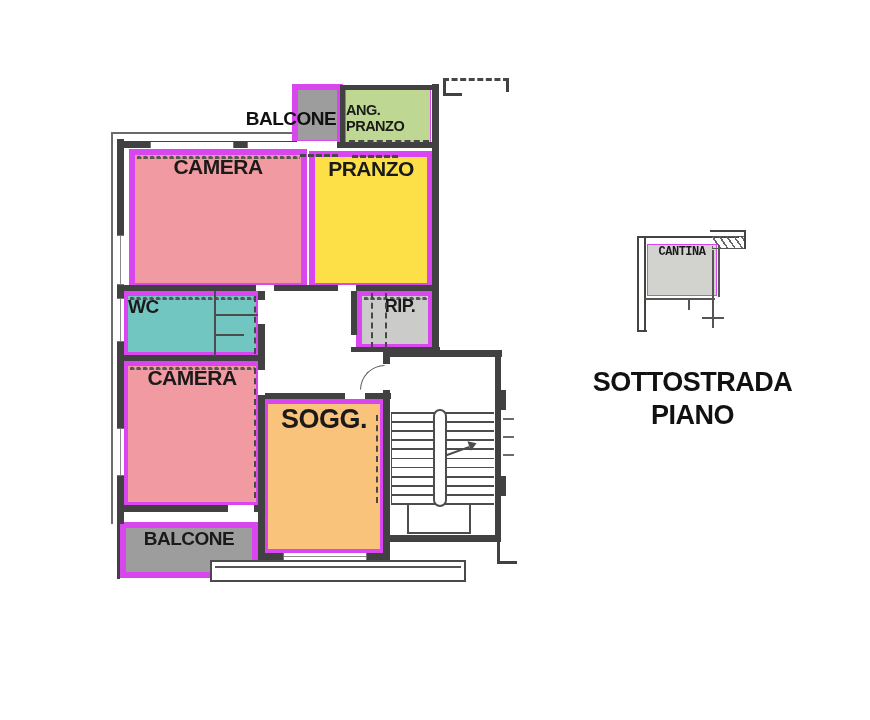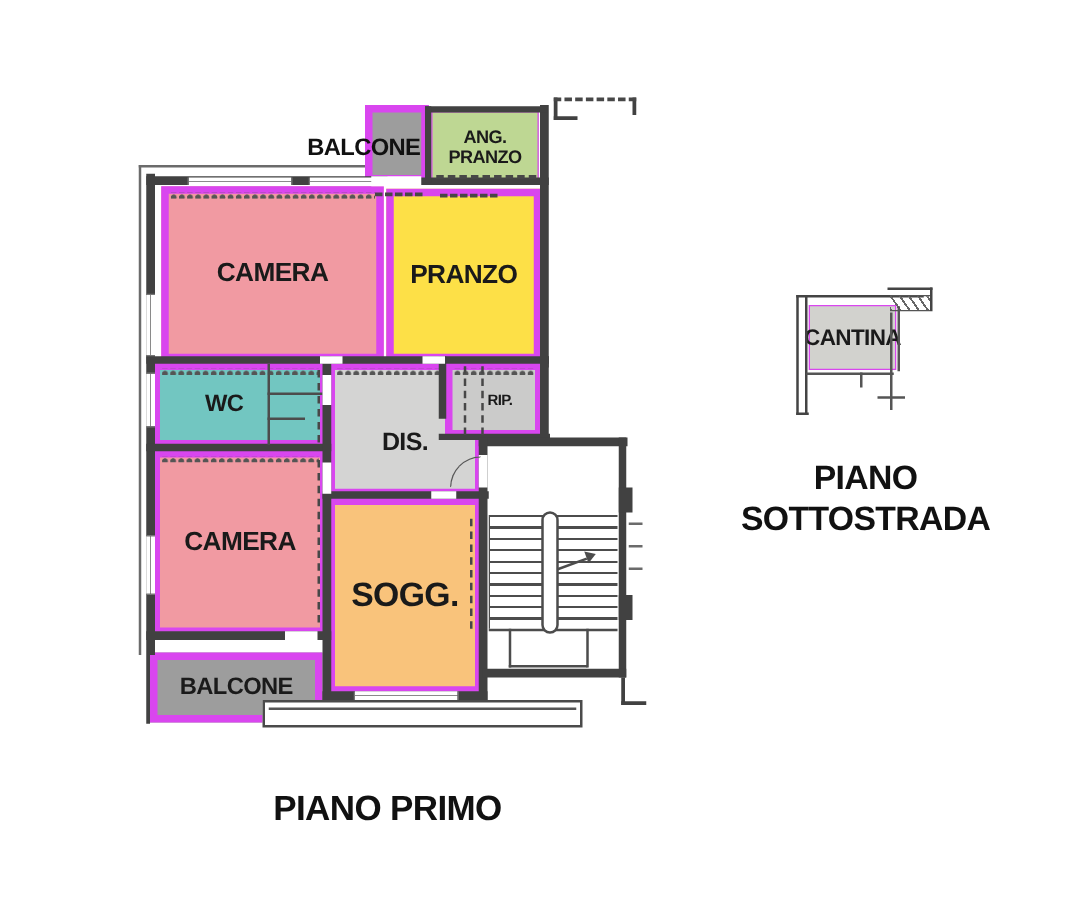--- a/index.html
+++ b/index.html
@@ -2,21 +2,21 @@
 <html><head>
 <meta charset="utf-8">
 <style>
   html,body{margin:0;padding:0;background:#ffffff;}
   .canvas{position:relative;width:870px;height:720px;background:#ffffff;overflow:hidden;
           font-family:"Liberation Sans","DejaVu Sans",sans-serif;}
   .abs{position:absolute;}
   .wall{position:absolute;background:#414141;z-index:3;}
   .thinline{position:absolute;background:#6b6b6b;z-index:2;}
   .room{position:absolute;border:6px solid #d946ef;box-sizing:border-box;z-index:1;
-        display:flex;align-items:center;justify-content:center;}
+        display:flex;align-items:flex-start;justify-content:center;}
   .room-label{font-weight:700;color:#1a1a1a;letter-spacing:-0.5px;white-space:nowrap;z-index:6;}
   .scallop::after{content:"";position:absolute;left:1px;right:1px;top:-1px;height:5px;
         background-image:radial-gradient(circle at 3px 4px,#555 2.1px,rgba(0,0,0,0) 2.6px);
         background-size:6.5px 5px;background-repeat:repeat-x;}
   .window-h{position:absolute;z-index:4;background:linear-gradient(to bottom,#fff 0 42%,#8a8a8a 42% 58%,#fff 58%);
         border-left:1.5px solid #777;border-right:1.5px solid #777;box-sizing:border-box;}
   .window-v{position:absolute;z-index:4;background:linear-gradient(to right,#fff 0 42%,#8a8a8a 42% 58%,#fff 58%);
         border-top:1.5px solid #777;border-bottom:1.5px solid #777;box-sizing:border-box;}
   .gap{position:absolute;background:#ffffff;z-index:4;}
   .dash-h{position:absolute;height:0;border-top:3px dashed #474747;z-index:5;}
@@ -46,28 +46,25 @@
     <div class="room" style="left: 345px; top: 89px; width: 86px; height: 57px; flex-direction: column; border-width: 1.5px; background: rgb(190, 215, 147);">
       <span class="room-label" style="font-size:14.5px;line-height:16px;">ANG.</span>
       <span class="room-label" style="font-size:14.5px;line-height:16px;">PRANZO</span>
     </div>
     <div class="room scallop" style="left: 129px; top: 149px; width: 178px; height: 140px; background: rgb(241, 154, 162);">
       <span class="room-label" style="font-size:21px;">CAMERA</span>
     </div>
     <div class="room" style="left: 309px; top: 151px; width: 124px; height: 138px; background: #fde047;">
       <span class="room-label" style="font-size:21px;">PRANZO</span>
     </div>
-    <div class="room scallop" style="left: 122px; top: 290px; width: 140px; height: 68px; justify-content: flex-start; padding-left: 36px; background: rgb(114, 198, 193);">
+    <div class="room scallop" style="left: 122px; top: 290px; width: 140px; height: 68px; justify-content: flex-start; background: rgb(114, 198, 193);">
       <span class="room-label" style="font-size:19px;">WC</span>
     </div>
-    <div class="room scallop" style="left: 262px; top: 290px; width: 124px; height: 107px; background: rgb(212, 212, 211);">
-      <span class="room-label" style="font-size:20px;padding-top:22px;">DIS.</span>
-    </div>
     <div class="room scallop" style="left: 356px; top: 290px; width: 78px; height: 60px; background: rgb(203, 203, 202);">
-      <span class="room-label" style="font-size:12px;padding-left:10px;">RIP.</span>
+      <span class="room-label" style="font-size:18px;padding-left:10px;">RIP.</span>
     </div>
     <div class="room scallop" style="left: 122px; top: 360px; width: 140px; height: 148px; background: rgb(241, 154, 162);">
       <span class="room-label" style="font-size:21px;">CAMERA</span>
     </div>
     <div class="room" style="left: 262px; top: 398px; width: 124px; height: 157px; background: rgb(249, 195, 123);">
       <span class="room-label" style="font-size:27px;">SOGG.</span>
     </div>
     <div class="room" style="left: 120px; top: 522px; width: 138px; height: 56px; z-index: 2; background: rgb(157, 157, 157);">
       <span class="room-label" style="font-size:19px;">BALCONE</span>
     </div>
@@ -145,43 +142,42 @@
         <div style="position:absolute;right:0;top:4px;width:0;height:0;border-left:8px solid #4c4c4c;border-top:5px solid transparent;border-bottom:5px solid transparent;"></div>
       </div>
     </div>
     <div class="thinline" style="left:503px;top:418px;width:11px;height:1.8px;"></div>
     <div class="thinline" style="left:503px;top:436px;width:11px;height:1.8px;"></div>
     <div class="thinline" style="left:503px;top:454px;width:11px;height:1.8px;"></div>
 
     <div class="abs" style="left:210px;top:560px;width:256px;height:22px;background:#fff;border:2.5px solid #4a4a4a;box-sizing:border-box;z-index:3;"></div>
     <div class="thinline" style="left:215px;top:566px;width:246px;height:1.5px;z-index:4;background:#555;"></div>
 
-    <div class="caption" style="left:180px;top:630px;width:260px;">PIANO PRIMO</div>
   </div>
 
   <div class="abs" style="left:560px;top:0;width:310px;height:720px;">
 
     <div class="thinline" style="left:77px;top:236px;width:2px;height:96px;background:#444;"></div>
     <div class="thinline" style="left:84px;top:236px;width:2px;height:96px;background:#444;"></div>
     <div class="thinline" style="left:77px;top:236px;width:102px;height:2px;background:#444;"></div>
     <div class="thinline" style="left:77px;top:330px;width:10px;height:2px;background:#444;"></div>
 
     <div class="room" style="left: 87px; top: 244px; width: 70px; height: 52px; border-width: 1.5px; background: rgb(210, 210, 206);">
-      <span class="room-label" style="font-size:18px;">CANTINA</span>
+      <span class="room-label" style="font-size:12px;font-family:Liberation Mono, monospace;">CANTINA</span>
     </div>
 
     <div class="thinline" style="left:150px;top:230px;width:36px;height:2px;background:#444;"></div>
     <div class="hatch" style="left:152px;top:236px;width:32px;height:13px;"></div>
     <div class="thinline" style="left:184px;top:230px;width:2px;height:19px;background:#444;"></div>
 
     <div class="thinline" style="left:85px;top:298px;width:70px;height:1.5px;background:#555;"></div>
     <div class="thinline" style="left:158px;top:245px;width:1.5px;height:52px;background:#555;"></div>
     <div class="thinline" style="left:152px;top:250px;width:1.5px;height:78px;background:#555;"></div>
     <div class="thinline" style="left:142px;top:317px;width:22px;height:1.5px;background:#555;"></div>
     <div class="thinline" style="left:128px;top:298px;width:1.5px;height:12px;background:#555;"></div>
 
     <div class="caption" style="left:25px;top:366px;width:215px;font-size:27px;">
+      <div>SOTTOSTRADA</div>
       <div>PIANO</div>
-      <div>SOTTOSTRADA</div>
     </div>
   </div>
 
 </div>
 
 </body></html>

